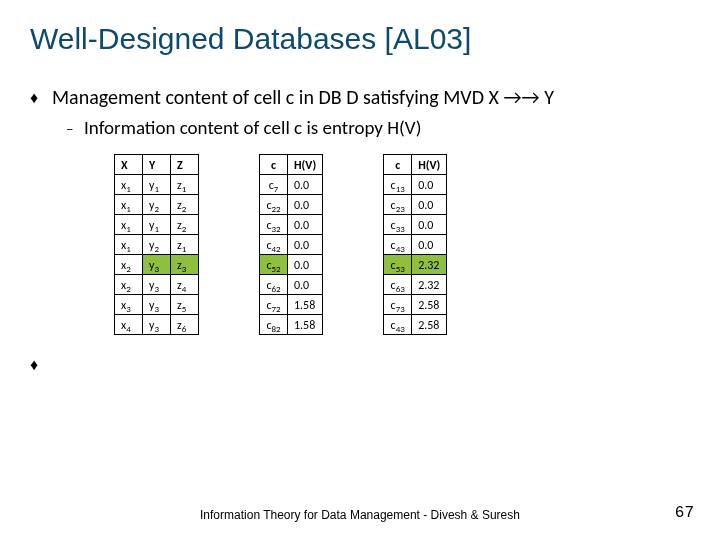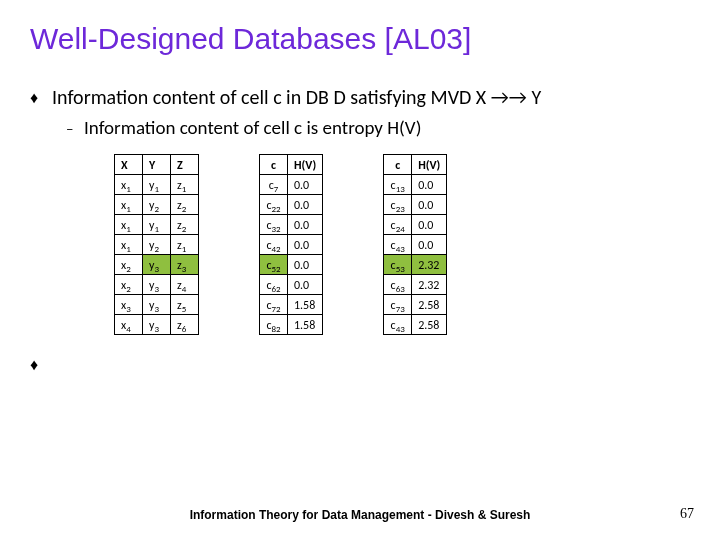--- a/index.html
+++ b/index.html
@@ -6,21 +6,21 @@
   body {
     width: 720px;
     height: 540px;
     background: #fff;
     font-family: "Segoe UI", "Calibri", Arial, sans-serif;
     color: #000;
     position: relative;
     padding: 22px 30px 0 30px;
   }
   .title {
-    color: #6d28d9;
+    color: #0c4a6e;
     font-family: "Gill Sans", "Gill Sans MT", "Segoe UI", sans-serif;
     font-size: 30px;
     font-weight: 400;
     margin-bottom: 28px;
   }
   .bullet-row {
     display: flex;
     align-items: flex-start;
     font-size: 20px;
     line-height: 1.35;
@@ -72,39 +72,39 @@
   .t2 td:first-child, .t2 th:first-child { text-align: center; min-width: 28px; }
   sub { font-size: 9px; vertical-align: baseline; position: relative; top: 3px; }
   .hl { background: #8fbf3f; }
   .footer {
     position: absolute;
     bottom: 18px;
     left: 0;
     width: 720px;
     text-align: center;
     font-size: 12px;
-    font-weight: 700;
+    font-weight: 400;
     font-family: Arial, sans-serif;
   }
   .pagenum {
     position: absolute;
     bottom: 18px;
     right: 26px;
-    font-size: 14px;
-    font-family: Liberation Serif, serif;
+    font-size: 16px;
+    font-family: Liberation Mono, monospace;
   }
 </style>
 </head>
 <body>
 
 <h1 class="title">Well-Designed Databases [AL03]</h1>
 
 <div class="bullet-row">
   <span class="bullet-mark">♦</span>
-  <span>Information content of cell c in DB D satisfying MVD X →→  Y</span>
+  <span>Management content of cell c in DB D satisfying MVD X →→  Y</span>
 </div>
 
 <div class="sub-row">
   <span class="sub-mark">–</span>
   <span>Information content of cell c is entropy H(V)</span>
 </div>
 
 <div class="tables-wrap">
   <table class="t1">
     <thead>
@@ -209,21 +209,21 @@
     <tbody id="t2bb">
         <tr>
           <td>c<sub>13</sub></td>
           <td>0.0</td>
         </tr>
         <tr>
           <td>c<sub>23</sub></td>
           <td>0.0</td>
         </tr>
         <tr>
-          <td>c<sub>24</sub></td>
+          <td>c<sub>33</sub></td>
           <td>0.0</td>
         </tr>
         <tr>
           <td>c<sub>43</sub></td>
           <td>0.0</td>
         </tr>
         <tr>
           <td class="hl">c<sub>53</sub></td>
           <td class="hl">2.32</td>
         </tr>

